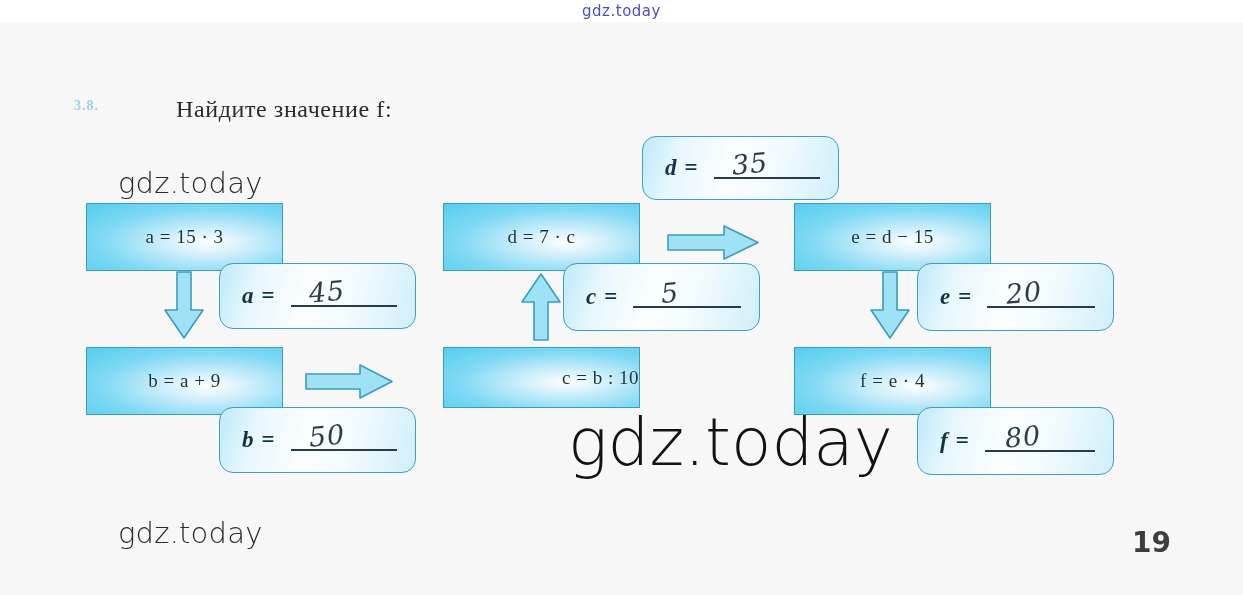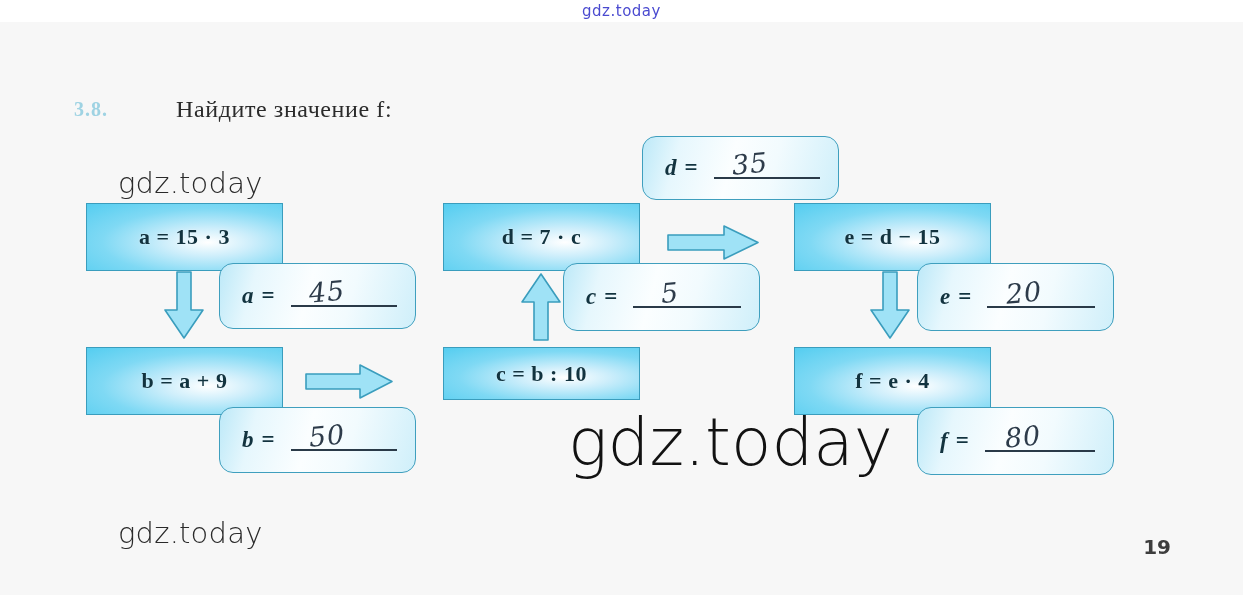--- a/index.html
+++ b/index.html
@@ -55,21 +55,21 @@
     letter-spacing: 0px;
     white-space: nowrap;
   }
 
   
   .q-num {
     position: absolute;
     left: 74px; top: 98px;
     font-family: "Liberation Serif", serif;
     font-weight: bold;
-    font-size: 20px;
+    font-size: 14px;
     color: #9fd3e3;
     letter-spacing: 1px;
   }
   .q-text {
     position: absolute;
     left: 176px; top: 96px;
     font-family: Liberation Serif, serif;
     font-size: 24px;
     color: #2b2b2b;
     letter-spacing: .6px;
@@ -81,22 +81,22 @@
     position: absolute;
     border: 1.6px solid #3a9dbd;
     background:
       radial-gradient(ellipse at 62% 58%, #ffffff 0%, #cdeefb 26%, #7fd9f4 62%, #54cdf0 100%);
     box-sizing: border-box;
     display: flex;
     align-items: center;
     justify-content: center;
     color: #12333f;
     font-family: "Liberation Serif", serif;
-    font-size: 22px;
-    font-weight: bold;
+    font-size: 19px;
+    font-weight: normal;
     letter-spacing: .5px;
     white-space: nowrap;
     text-shadow: 0 0 2px rgba(255,255,255,.55);
   }
 
   
   .abox {
     position: absolute;
     border: 1.8px solid #3f9fbe;
     border-radius: 14px;
@@ -147,21 +147,21 @@
   
   .arrow { position: absolute; }
   .arrow svg { display: block; overflow: visible; }
 
   
   .pageno {
     position: absolute;
     right: 72px; bottom: 36px;
     font-family: "DejaVu Sans", sans-serif;
     font-weight: bold;
-    font-size: 20px;
+    font-size: 28px;
     color: #3d3d3d;
     margin-top: 36px;
   }
 </style>
 </head>
 <body>
 
 <div id="page">
 
   <div class="wm-top">gdz.today</div>
@@ -237,21 +237,21 @@
       <span class="rule"></span>
     </span>
   </div>
 
   <div class="arrow" style="left:522px; top:272px;">
     <svg width="40" height="70" viewBox="0 0 40 70">
       <path d="M19 2 L38 30 L26 30 L26 68 L12 68 L12 30 L0 30 Z" fill="#9fe2f6" stroke="#3a9dbd" stroke-width="1.6" stroke-linejoin="round"></path>
     </svg>
   </div>
 
-  <div class="fbox" style="left:443px; top:347px; width:197px; height:53px;">
+  <div class="fbox" style="left:443px; top:347px; width:197px; height:61px;justify-content:flex-end;">
     <span>c = b : 10</span>
   </div>
 
   <div class="fbox" style="left:794px; top:203px; width:197px; height:68px;">
     <span>e = d − 15</span>
   </div>
 
   <div class="arrow" style="left:869px; top:272px;">
     <svg width="42" height="68" viewBox="0 0 42 68">
       <path d="M14 0 L28 0 L28 38 L40 38 L21 66 L2 38 L14 38 Z" fill="#9fe2f6" stroke="#3a9dbd" stroke-width="1.6" stroke-linejoin="round"></path>

